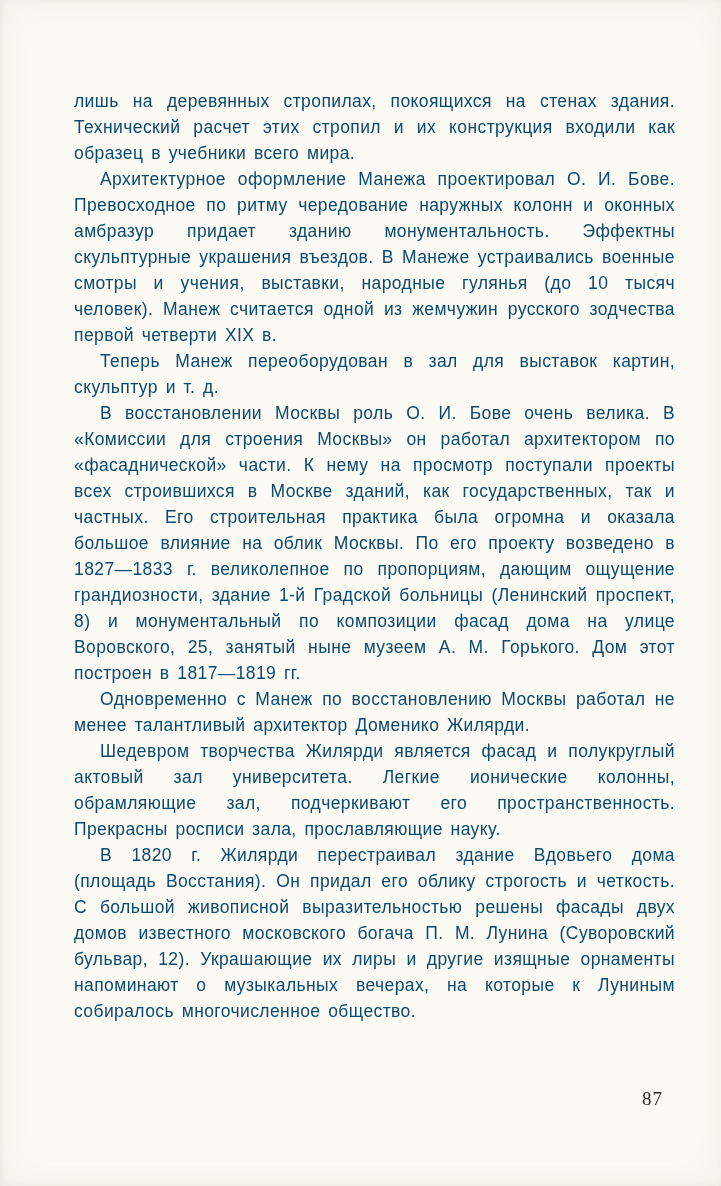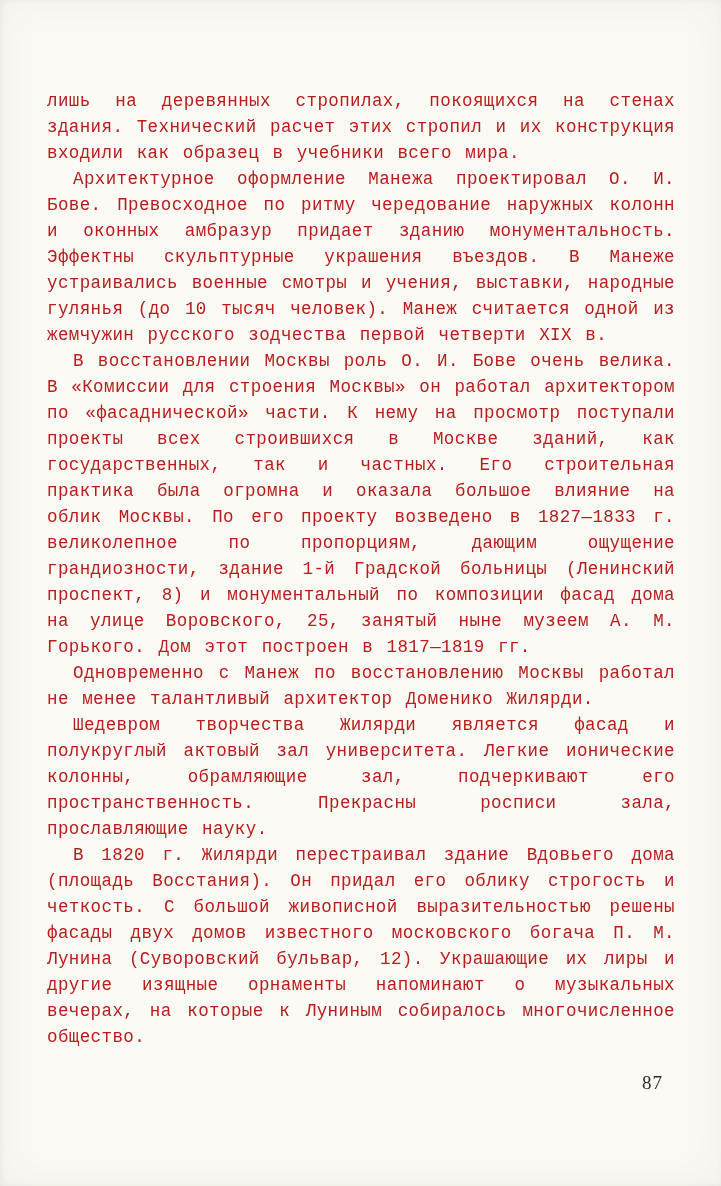--- a/index.html
+++ b/index.html
@@ -12,51 +12,53 @@
     width: 721px;
     height: 1186px;
     margin: 0 auto;
     background: #fbfaf4;
     box-shadow: inset 0 0 40px rgba(120,115,100,0.08), inset 2px 0 6px rgba(0,0,0,0.05);
     box-sizing: border-box;
     padding: 88px 46px 0 47px;
     overflow: hidden;
   }
   .text-block {
-    font-family: Liberation Mono, monospace;
+    font-family: Liberation Sans, sans-serif;
     font-size: 17.5px;
     line-height: 26px;
-    color: #b91c1c;
+    color: #0c4a6e;
     text-align: justify;
     letter-spacing: 0.4px;
     word-spacing: 2.5px;
+    margin-left: 27px;
   }
   .text-block p {
     margin: 0;
     text-indent: 26px;
   }
   .text-block p.no-indent {
     text-indent: 0;
   }
   .page-number {
     position: absolute;
     right: 58px;
-    bottom: 92px;
+    bottom: 76px;
     font-family: "Liberation Serif", "DejaVu Serif", serif;
     font-size: 19px;
     color: #2c2b29;
     letter-spacing: 1px;
   }
 </style>
 </head>
 <body>
 
 <div class="page">
   <div class="text-block">
     <p class="no-indent">лишь на деревянных стропилах, покоящихся на стенах здания. Технический расчет этих стропил и их конструкция входили как образец в учебники всего мира.</p>
     <p>Архитектурное оформление Манежа проектировал О. И. Бове. Превосходное по ритму чередование наружных колонн и оконных амбразур придает зданию монументальность. Эффектны скульптурные украшения въездов. В Манеже устраивались военные смотры и учения, выставки, народные гулянья (до 10 тысяч человек). Манеж считается одной из жемчужин русского зодчества первой четверти XIX в.</p>
+    <p>Теперь Манеж переоборудован в зал для выставок картин, скульптур и т. д.</p>
     <p>В восстановлении Москвы роль О. И. Бове очень велика. В «Комиссии для строения Москвы» он работал архитектором по «фасаднической» части. К нему на просмотр поступали проекты всех строившихся в Москве зданий, как государственных, так и частных. Его строительная практика была огромна и оказала большое влияние на облик Москвы. По его проекту возведено в 1827—1833 г. великолепное по пропорциям, дающим ощущение грандиозности, здание 1-й Градской больницы (Ленинский проспект, 8) и монументальный по композиции фасад дома на улице Воровского, 25, занятый ныне музеем А. М. Горького. Дом этот построен в 1817—1819 гг.</p>
     <p>Одновременно с Манеж по восстановлению Москвы работал не менее талантливый архитектор Доменико Жилярди.</p>
     <p>Шедевром творчества Жилярди является фасад и полукруглый актовый зал университета. Легкие ионические колонны, обрамляющие зал, подчеркивают его пространственность. Прекрасны росписи зала, прославляющие науку.</p>
     <p>В 1820 г. Жилярди перестраивал здание Вдовьего дома (площадь Восстания). Он придал его облику строгость и четкость. С большой живописной выразительностью решены фасады двух домов известного московского богача П. М. Лунина (Суворовский бульвар, 12). Украшающие их лиры и другие изящные орнаменты напоминают о музыкальных вечерах, на которые к Луниным собиралось многочисленное общество.</p>
   </div>
   <div class="page-number">87</div>
 </div>
 
 </body></html>

